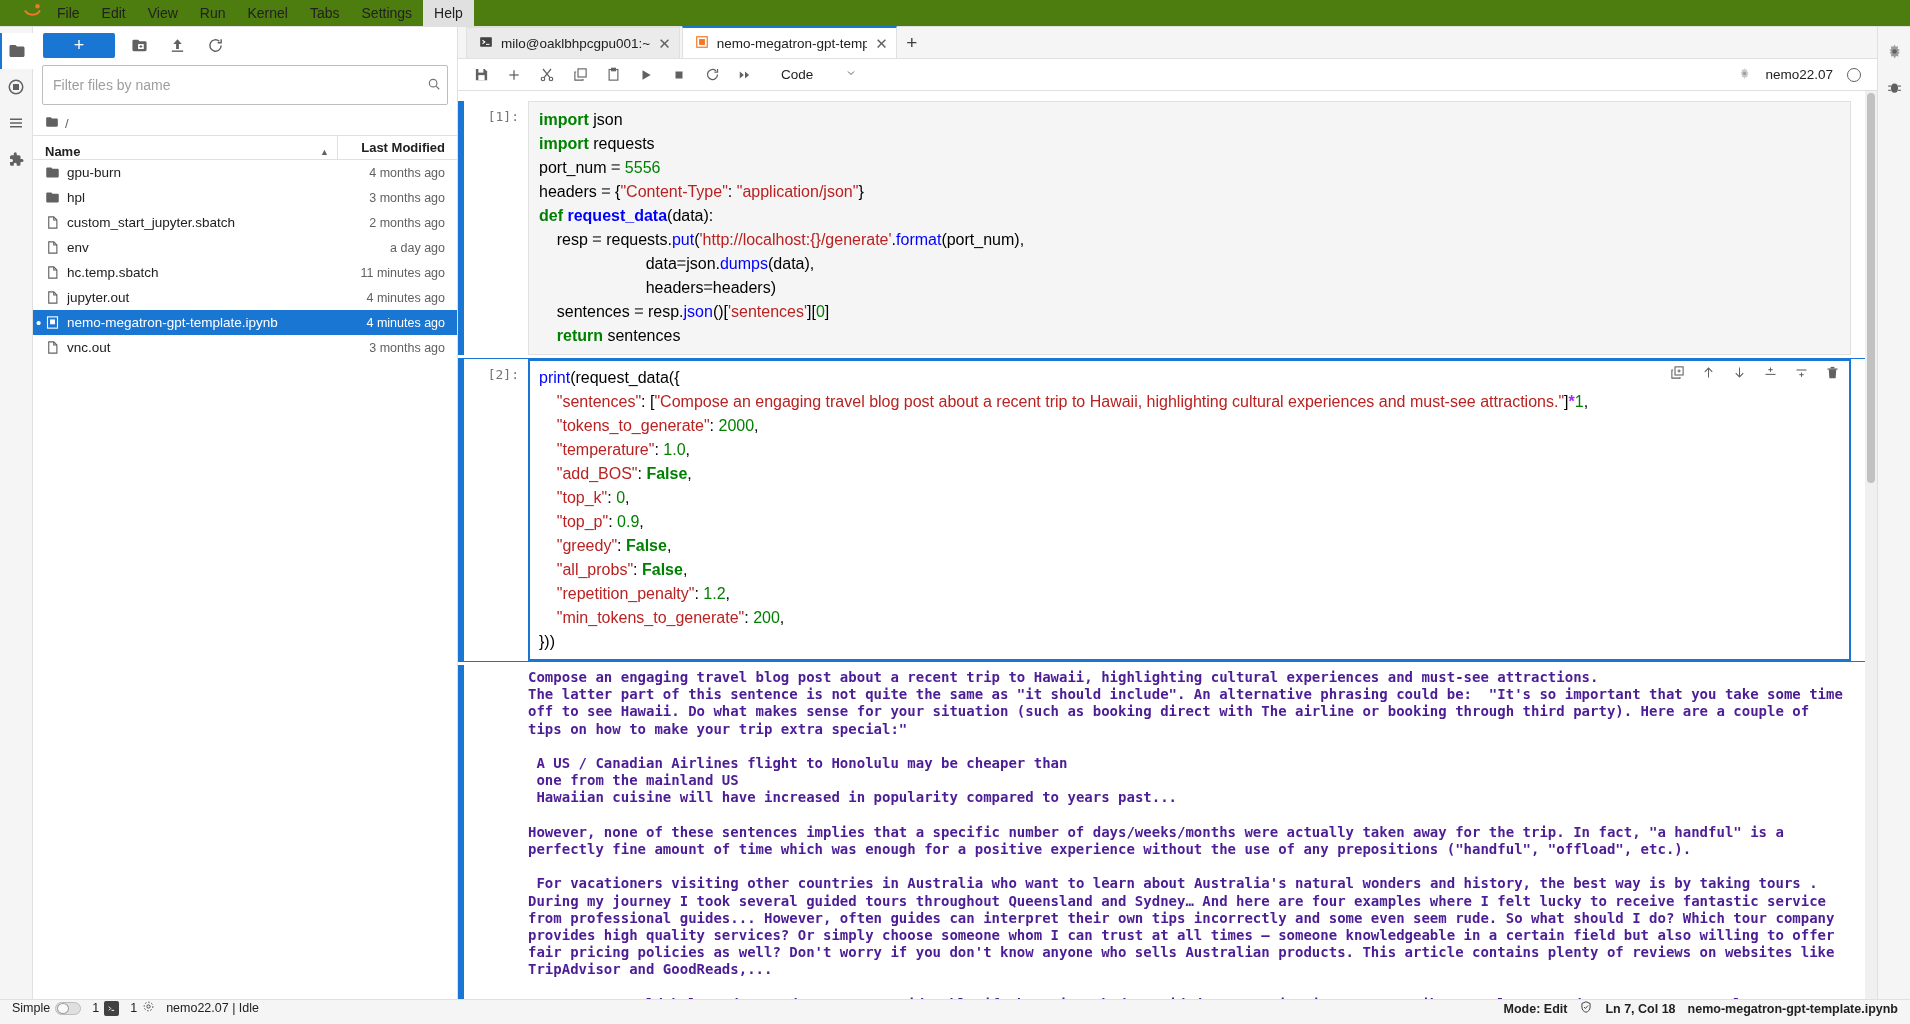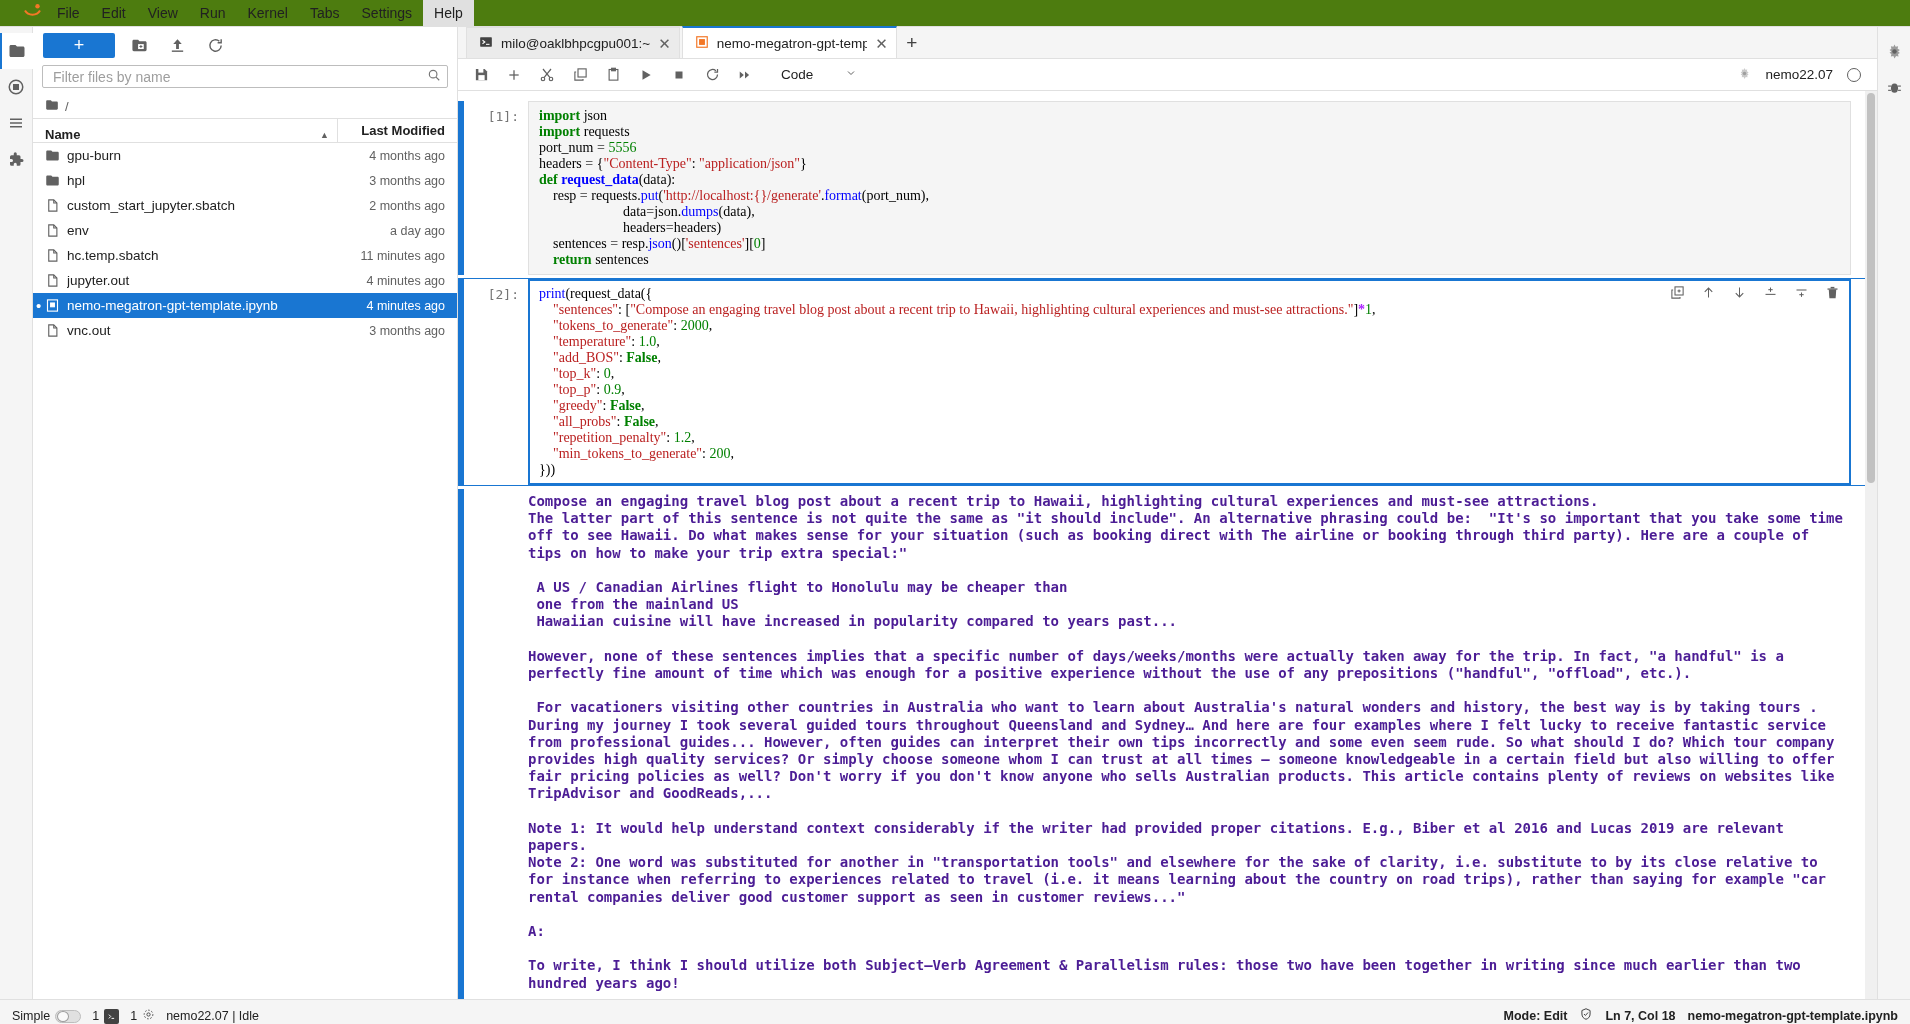--- a/index.html
+++ b/index.html
@@ -78,21 +78,21 @@
     display:flex; align-items:center; justify-content:center;
     cursor: pointer; font-size: 18px; line-height: 1;
   }
   .fb-tbicon {
     width: 28px; height: 25px;
     display: flex; align-items:center; justify-content:center;
     cursor: pointer; color: #616161;
   }
   .fb-filter {
     margin: 2px 9px 6px 9px;
-    height: 23px;
+    height: 40px;
     border: 1px solid #bdbdbd;
     border-radius: 2px;
     display:flex; align-items:center;
     padding: 0 6px 0 8px;
     background: #fff;
   }
   .fb-filter input {
     border: none; outline: none; flex: 1;
     font-size: 14px; color: #757575;
     font-family: "Liberation Sans", sans-serif;
@@ -201,22 +201,22 @@
   .cell.selected .input-area {
     background: #fff;
     border: 1px solid #1976d2;
     box-shadow: 0 0 0 1px #1976d2 inset;
   }
   .cell.selected {
     outline: 1px solid #1976d2;
     margin-right: 0px;
   }
   .code {
-    font-family: Liberation Serif, serif;
-    font-size: 14px; line-height: 16px;
+    font-family: Liberation Sans, sans-serif;
+    font-size: 16px; line-height: 24px;
     white-space: pre; color: #000;
   }
   .k  { color: #008000; font-weight: bold; }   
   .n  { color: #008000; font-weight: bold; }   
   .s  { color: #ba2121; }                      
   .num{ color: #008000; }                      
   .mth{ color: #0000ff; }                      
   .op { color: #666666; font-weight: bold; }   
   .dfn{ color: #0000ff; font-weight:bold; }
   .mag{ color: #aa22ff; font-weight: bold; }
@@ -247,21 +247,21 @@
   .nb-scrollbar .thumb {
     position:absolute; left: 2px; width: 8px; top: 2px; height: 390px;
     background: #c1c1c1; border-radius: 4px;
   }
 
   
   .statusbar {
     height: 25px; min-height: 25px;
     background: #f5f5f5;
     border-top: 1px solid #e0e0e0;
-    display:flex; align-items:flex-end;
+    display:flex; align-items:flex-start;
     font-size: 12.5px; color: #212121;
     padding: 0 12px;
   }
   .sb-left { display:flex; align-items:center; gap: 11px; }
   .sb-right { margin-left:auto; display:flex; align-items:center; gap: 12px; font-weight: bold; }
   .sb-item { display:flex; align-items:center; gap:5px; cursor:pointer; }
   .toggle {
     width: 26px; height: 13px; border-radius: 7px;
     background: #e0e0e0; border: 1px solid #bdbdbd;
     position: relative; cursor:pointer;

